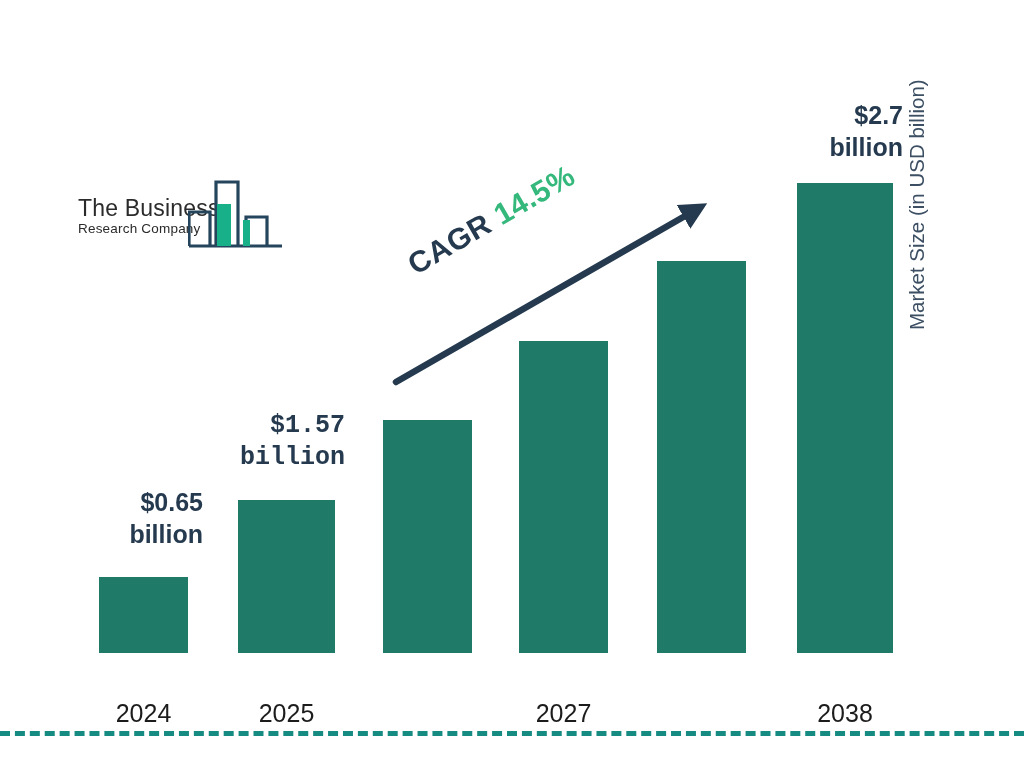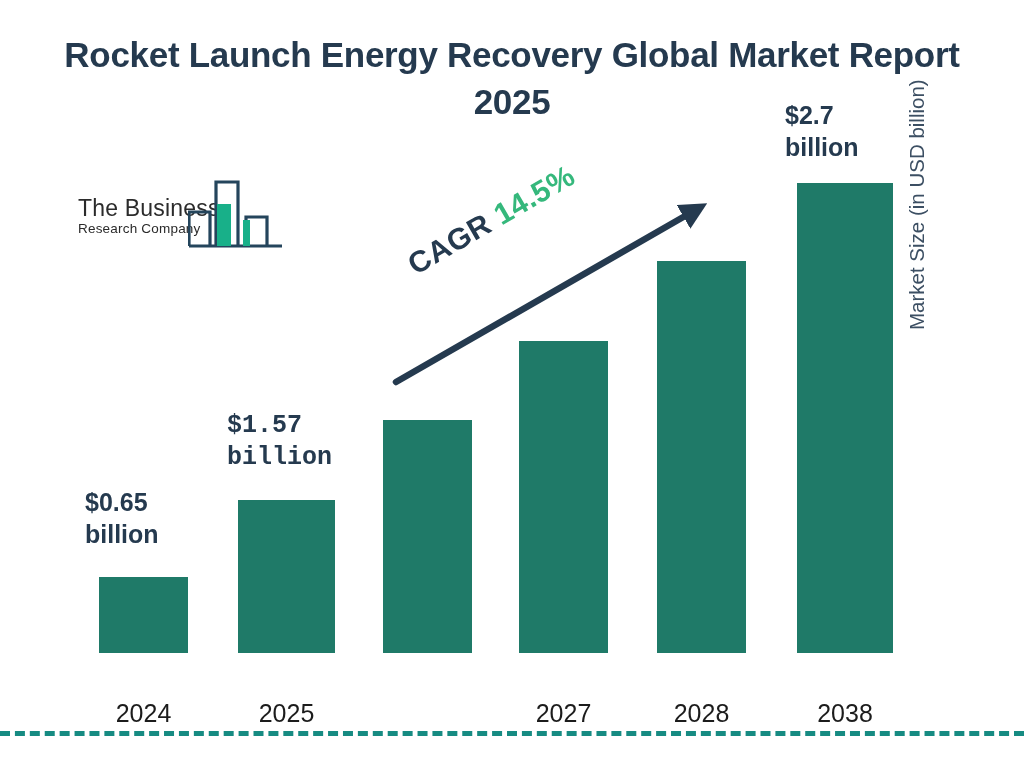--- a/index.html
+++ b/index.html
@@ -73,21 +73,21 @@
     top: 0;
     width: 1024px;
     height: 768px;
   }
   .bar {
     position: absolute;
     bottom: 115px; 
   }
   .bar-value {
     position: absolute;
-    text-align: left;
+    text-align: right;
     font-size: 25px;
     font-weight: bold;
     color: #253a4f;
     line-height: 1.26;
     white-space: pre-line;
   }
   .tick-label {
     position: absolute;
     top: 661px;
     text-align: center;
@@ -134,21 +134,20 @@
     width: 1024px;
     height: 0px;
     border-top: 5px dashed #168b82;
   }
 </style>
 </head>
 <body>
 
 <div id="canvas">
 
-  <div id="chart-title">Rocket Launch Energy Recovery Global Market Report 2025</div>
 
   <div id="logo">
     <div id="logo-text">
       <div id="logo-line1">The Business</div>
       <div id="logo-line2">Research Company</div>
     </div>
     <div id="logo-mark">
       <svg width="95" height="72" viewBox="0 0 95 72" xmlns="http://www.w3.org/2000/svg">
         <g fill="none" stroke="#24455c" stroke-width="3.2">
           <path d="M1 70 L1 36 L22 36 L22 70"></path>
@@ -168,21 +167,20 @@
 billion</div>
       <div class="tick-label" style="left: 84.5px; width: 118px;">2024</div>
       <div class="bar" style="left: 238px; width: 97px; height: 153px; background: rgb(31, 122, 104);"></div>
       <div class="bar-value" style="left: 227px; top: 410px; width: 118px; font-family: Liberation Mono, monospace;">$1.57
 billion</div>
       <div class="tick-label" style="left: 227.5px; width: 118px;">2025</div>
       <div class="bar" style="left: 383px; width: 89px; height: 233px; background: rgb(31, 122, 104);"></div>
       <div class="bar" style="left: 519px; width: 89px; height: 312px; background: rgb(31, 122, 104);"></div>
       <div class="tick-label" style="left: 504.5px; width: 118px;">2027</div>
       <div class="bar" style="left: 657px; width: 89px; height: 392px; background: rgb(31, 122, 104);"></div>
-      <div class="tick-label" style="left: 642.5px; width: 118px;">2028</div>
       <div class="bar" style="left: 797px; width: 96px; height: 470px; background: rgb(31, 122, 104);"></div>
       <div class="bar-value" style="left: 785px; top: 100px; width: 118px;">$2.7
 billion</div>
       <div class="tick-label" style="left: 786px; width: 118px;">2038</div>
     </div>
 
   <svg id="growth-arrow-svg" style="position:absolute;left:0;top:0;width:1024px;height:768px;pointer-events:none;">
     <defs>
       <marker id="arrowhead" markerWidth="4.2" markerHeight="4.2" refX="1.5" refY="2.1" orient="auto">
         <polygon points="0,0 4.2,2.1 0,4.2" fill="#253a4f"></polygon>

